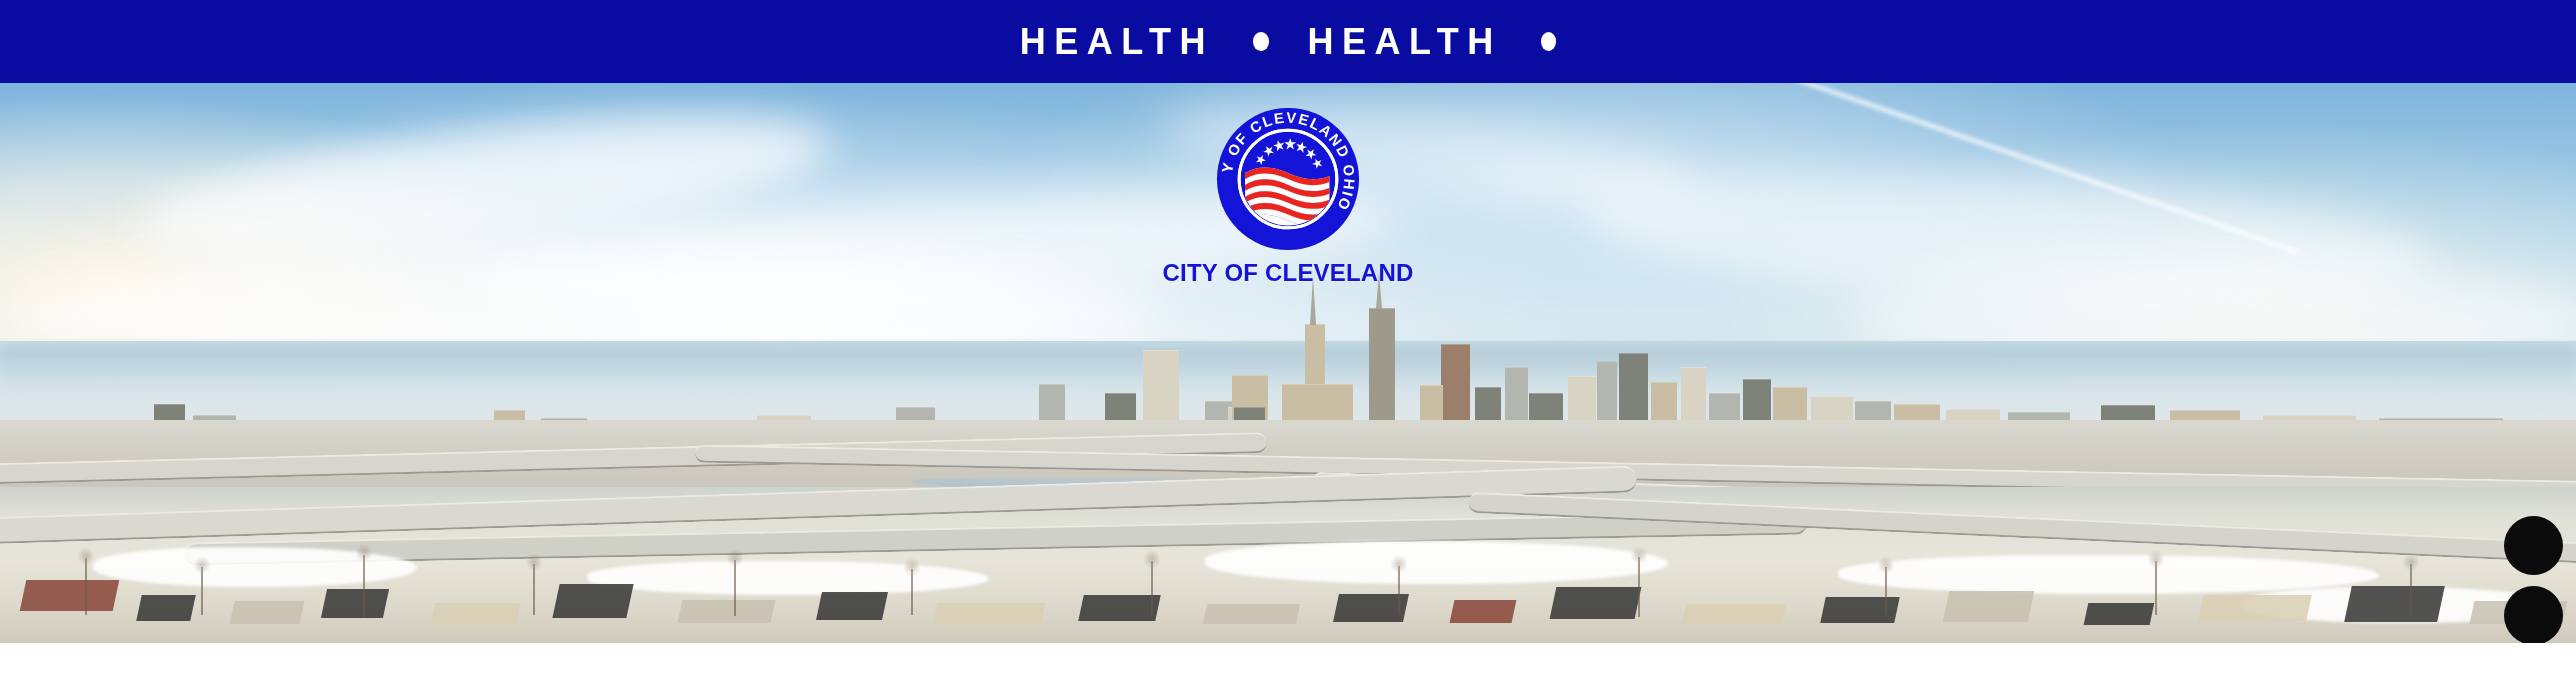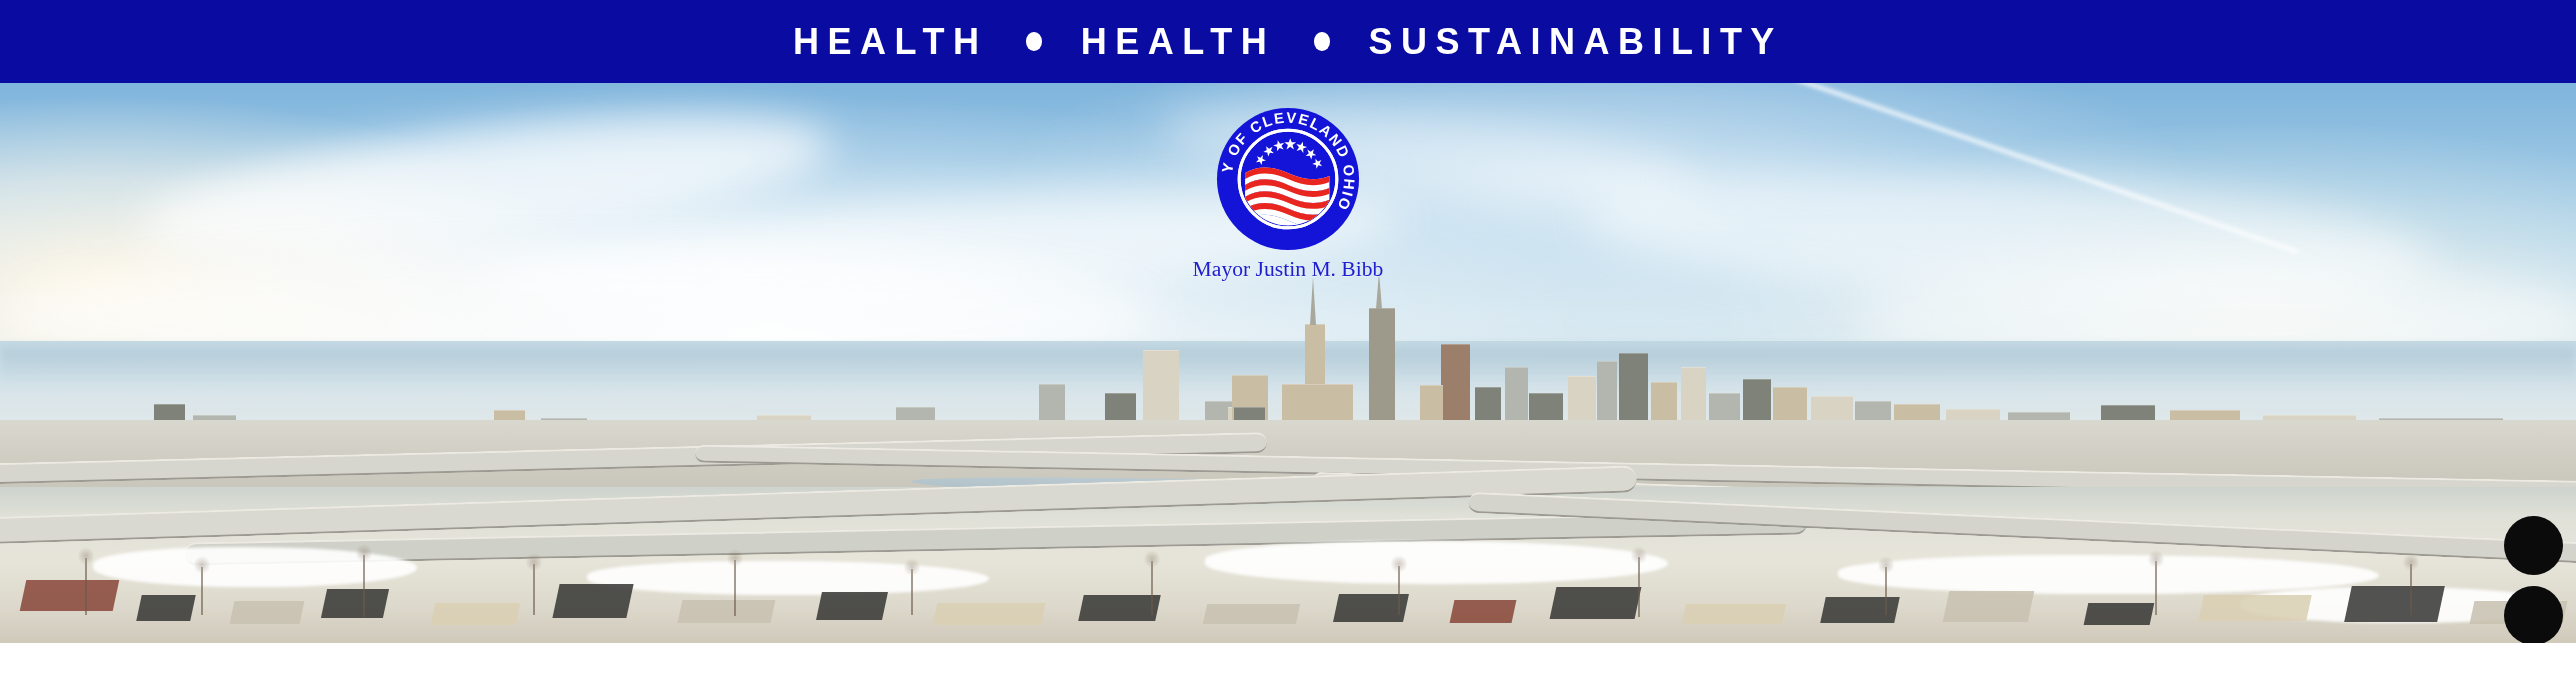--- a/index.html
+++ b/index.html
@@ -307,21 +307,20 @@
 <body>
 
 <div class="page">
 
   <div class="slogan-bar">
     <div class="slogan-inner">
       <span class="slogan-word">HEALTH</span>
       <span class="slogan-dot"></span>
       <span class="slogan-word">HEALTH</span>
       <span class="slogan-dot"></span>
-      <span class="slogan-word">SUSTAINABILITY</span>
     </div>
   </div>
 
   <div class="hero">
 
     <div class="sky"></div>
     <div class="cloud c1"></div>
     <div class="cloud c2"></div>
     <div class="cloud c3"></div>
     <div class="cloud c4"></div>
@@ -493,21 +492,21 @@
               <path d="M42,140 C62,128 82,132 100,140 C118,148 136,152 156,144 L156,152 C136,160 118,156 100,148 C82,140 62,136 42,148 Z" fill="#E8251F"></path>
 
               <path d="M42,156 C62,144 82,148 100,156 C118,164 136,168 156,160 L156,172 C136,180 118,176 100,168 C82,160 62,156 42,168 Z" fill="#ffffff"></path>
             </g>
           </g>
 
           <circle cx="100" cy="100" r="66" fill="none" stroke="#ffffff" stroke-width="4"></circle>
         </svg>
       </div>
 
-      <div class="seal-sub">Mayor Justin M. Bibb</div>
+      <div class="seal-title">CITY OF CLEVELAND</div>
     </div>
 
     <div class="social">
       <a class="social-btn" role="button" aria-label="YouTube">
         <span>
           <svg width="40" height="40" viewBox="0 0 52 52" aria-hidden="true">
             <path fill-rule="evenodd" clip-rule="evenodd" d="M0,0 H52 V52 H0 Z
                  M9,18 h34 a5,5 0 0 1 5,5 v6 a5,5 0 0 1 -5,5 h-34 a5,5 0 0 1 -5,-5 v-6 a5,5 0 0 1 5,-5 Z" fill="#0b0b0b" opacity="0"></path>
             <mask id="ytmask">
               <rect width="52" height="52" fill="#fff"></rect>

